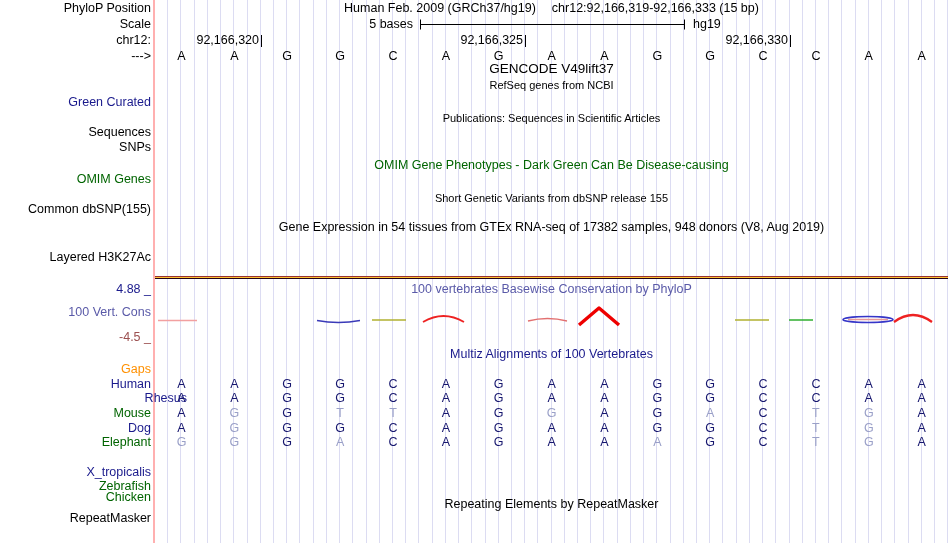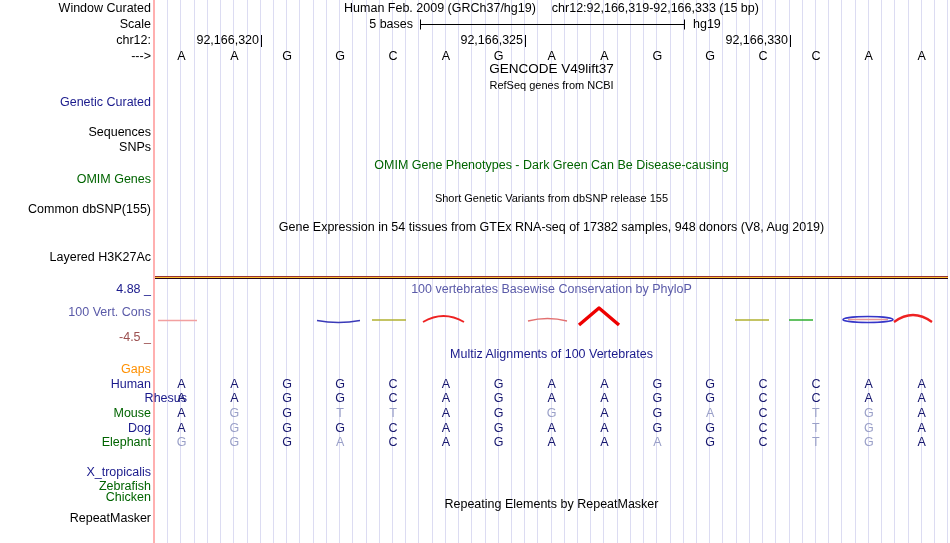--- a/index.html
+++ b/index.html
@@ -39,25 +39,25 @@
   .hdr-gap{margin-left:16px;text-align:right;}
 </style>
 </head>
 <body>
 
 <div class="browser">
 
   <div class="grid-bg"></div>
   <div class="pink-line"></div>
 
-  <div class="llabel" style="top:2px">Window Curated</div>
+  <div class="llabel" style="top:2px">PhyloP Position</div>
   <div class="llabel" style="top:18px">Scale</div>
   <div class="llabel" style="top:34px">chr12:</div>
   <div class="llabel" style="top:50px">---&gt;</div>
-  <div class="llabel navy" style="top:96px">Genetic Curated</div>
+  <div class="llabel navy" style="top:96px">Green Curated</div>
   <div class="llabel" style="top:126px">Sequences</div>
   <div class="llabel" style="top:141px">SNPs</div>
   <div class="llabel green" style="top:173px">OMIM Genes</div>
   <div class="llabel" style="top:203px">Common dbSNP(155)</div>
   <div class="llabel" style="top:251px">Layered H3K27Ac</div>
   <div class="llabel navy" style="top:283px">4.88 _</div>
   <div class="llabel slate" style="top:306px">100 Vert. Cons</div>
   <div class="llabel maroon" style="top:331px">-4.5 _</div>
   <div class="llabel orange" style="top:363px">Gaps</div>
   <div class="llabel" style="top:512px">RepeatMasker</div>
@@ -96,20 +96,21 @@
       <span class="col-letter seq-letter" style="left: 630.8px; top: 50px;">G</span>
       <span class="col-letter seq-letter" style="left: 683.667px; top: 50px;">G</span>
       <span class="col-letter seq-letter" style="left: 736.533px; top: 50px;">C</span>
       <span class="col-letter seq-letter" style="left: 789.4px; top: 50px;">C</span>
       <span class="col-letter seq-letter" style="left: 842.267px; top: 50px;">A</span>
       <span class="col-letter seq-letter" style="left: 895.133px; top: 50px;">A</span>
     </div>
 
   <div class="ctitle big" style="top:62px">GENCODE V49lift37</div>
   <div class="ctitle small" style="top:79px">RefSeq genes from NCBI</div>
+  <div class="ctitle small" style="top:112px">Publications: Sequences in Scientific Articles</div>
   <div class="ctitle green" style="top:159px">OMIM Gene Phenotypes - Dark Green Can Be Disease-causing</div>
   <div class="ctitle small" style="top:192px">Short Genetic Variants from dbSNP release 155</div>
   <div class="ctitle" style="top:221px">Gene Expression in 54 tissues from GTEx RNA-seq of 17382 samples, 948 donors (V8, Aug 2019)</div>
   <div class="ctitle slate" style="top:283px">100 vertebrates Basewise Conservation by PhyloP</div>
   <div class="ctitle navy" style="top:348px">Multiz Alignments of 100 Vertebrates</div>
   <div class="ctitle" style="top:498px">Repeating Elements by RepeatMasker</div>
 
   <div class="h3k-line"></div>
 
   <svg id="cons-svg" class="overlay-svg">

